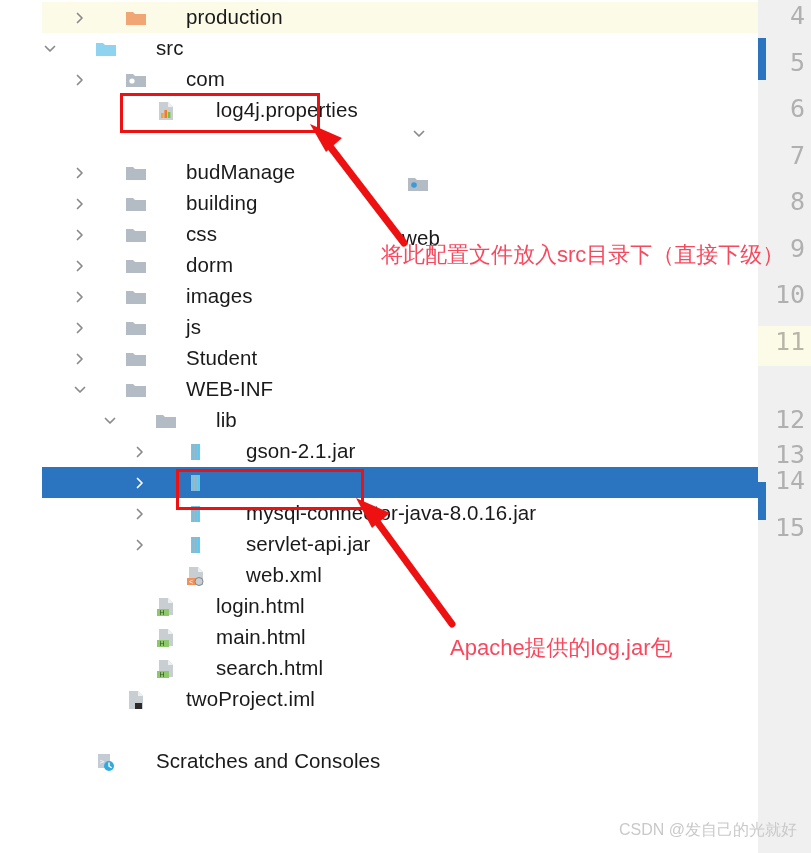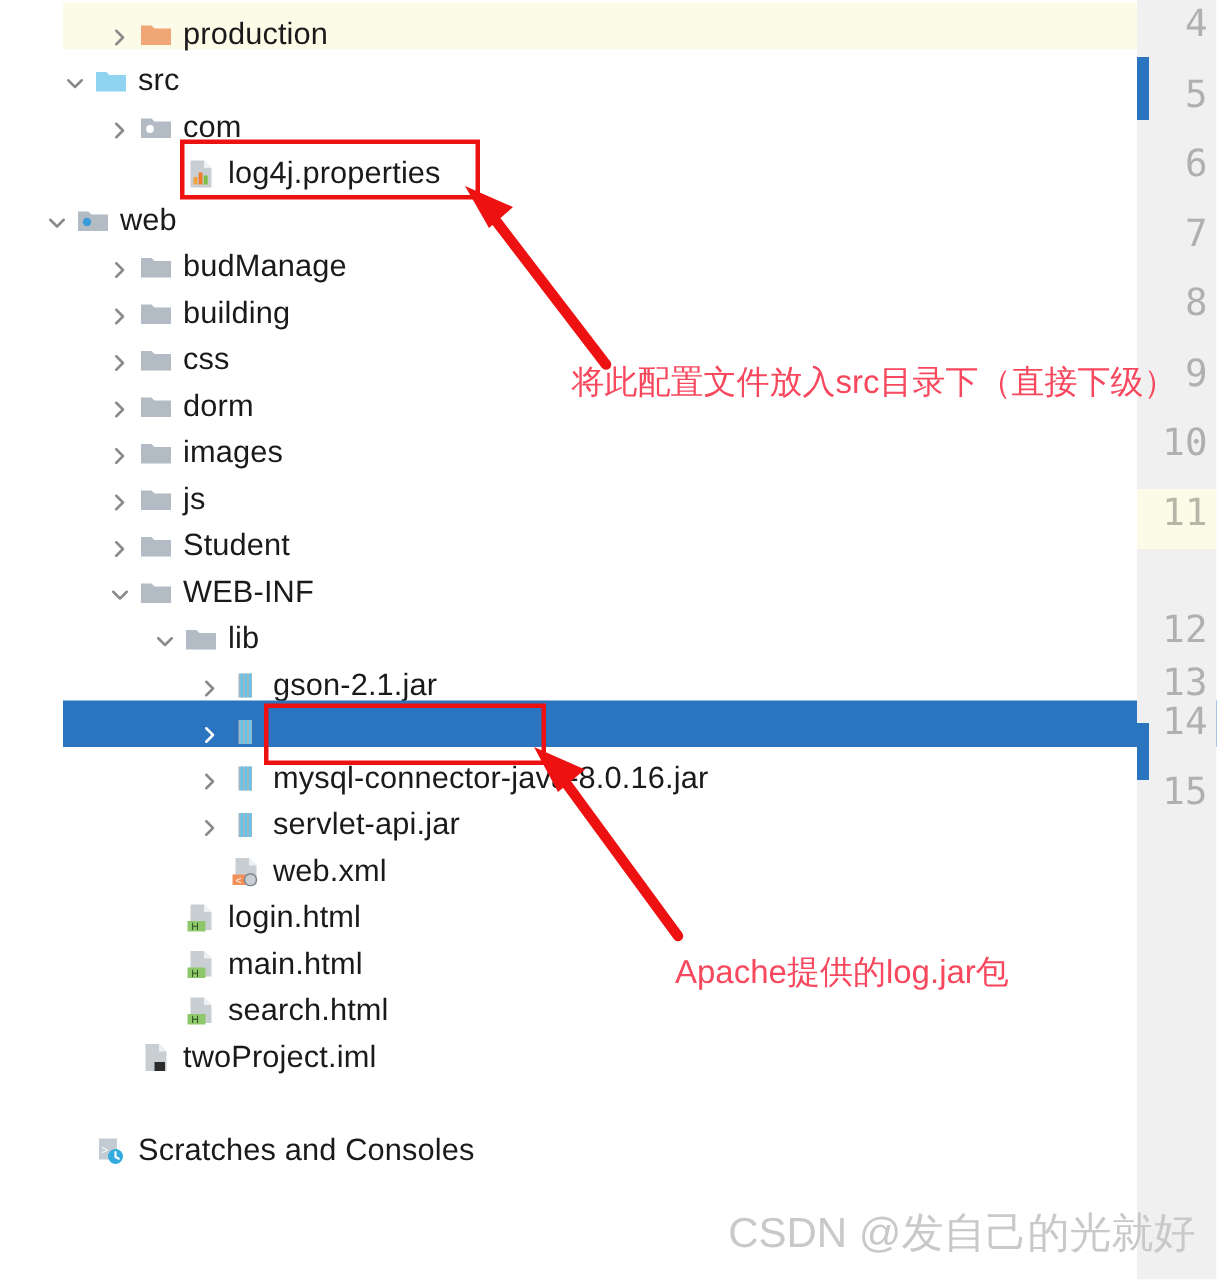--- a/index.html
+++ b/index.html
@@ -28,23 +28,24 @@
     position:absolute;left:0;width:53px;height:40px;background:#fcfbe8;
   }
   .gutter-sel-band{
     position:absolute;left:0;width:8px;background:#2a74c0;
   }
 
   
   .tree{position:absolute;left:0;top:0;width:758px;height:853px;}
   .row{
     position:absolute;left:0;width:758px;height:31px;
-    display:flex;align-items:flex-end;
+    display:flex;align-items:center;
     font-size:20.5px;color:#1a1a1a;
     white-space:nowrap;
+    gap:32px;
   }
   .row.hl-yellow{background:#fcfbe8;left:42px;width:716px;}
   .row.selected{background:#2a74c0;color:#ffffff;left:42px;width:716px;}
 
   .arrow{
     width:16px;height:16px;flex:0 0 16px;position:relative;margin-right:5px;
   }
   .arrow.none{visibility:hidden;}
   .arrow svg{display:block;}
 
@@ -55,21 +56,21 @@
   
   .overlay{position:absolute;left:0;top:0;width:811px;height:853px;pointer-events:none;}
   .redbox{
     position:absolute;border:3px solid #ee1111;background:transparent;
   }
   .annot{
     position:absolute;color:#f8485e;font-size:22px;white-space:nowrap;
     font-family:"Liberation Sans","DejaVu Sans",sans-serif;
   }
   .watermark{
-    position:absolute;right:14px;bottom:12px;color:#c9c9c9;font-size:28px;
+    position:absolute;right:14px;bottom:12px;color:#c9c9c9;font-size:16px;
     white-space:nowrap;
   }
 </style>
 </head>
 <body>
 
 <div id="root">
 
   <div class="tree" id="tree">
       <div class="row hl-yellow" style="top: 2px; padding-left: 30px;">
@@ -118,21 +119,21 @@
           <svg width="22" height="20" viewBox="0 0 22 20">
             <path d="M4 1h9l5 5v13H4z" fill="#c9ced3"></path>
             <path d="M13 1l5 5h-5z" fill="#eef1f3"></path>
             <rect x="6" y="12" width="2.6" height="5" fill="#f2a33c"></rect>
             <rect x="9.4" y="9" width="2.6" height="8" fill="#f07c2a"></rect>
             <rect x="12.8" y="11" width="2.6" height="6" fill="#7bc043"></rect>
           </svg>
         </span>
         <span class="label">log4j.properties</span>
       </div>
-      <div class="row" style="top: 126px; padding-left: 30px;">
+      <div class="row" style="top: 126px; padding-left: 42px; flex-direction: column;">
         <span class="arrow">
           <svg width="16" height="16" viewBox="0 0 16 16">
             <path d="M3.5 5.5L8 10l4.5-4.5" stroke="#8a8a8a" stroke-width="1.7" fill="none" stroke-linecap="round" stroke-linejoin="round"></path>
           </svg>
         </span>
         <span class="icon">
           <svg width="22" height="20" viewBox="0 0 22 20">
             <path d="M1 4h7l2 2h11v11H1z" fill="#b3bcc4"></path>
             <circle cx="7" cy="11" r="2.8" fill="#3a9bd9"></circle>
           </svg>

